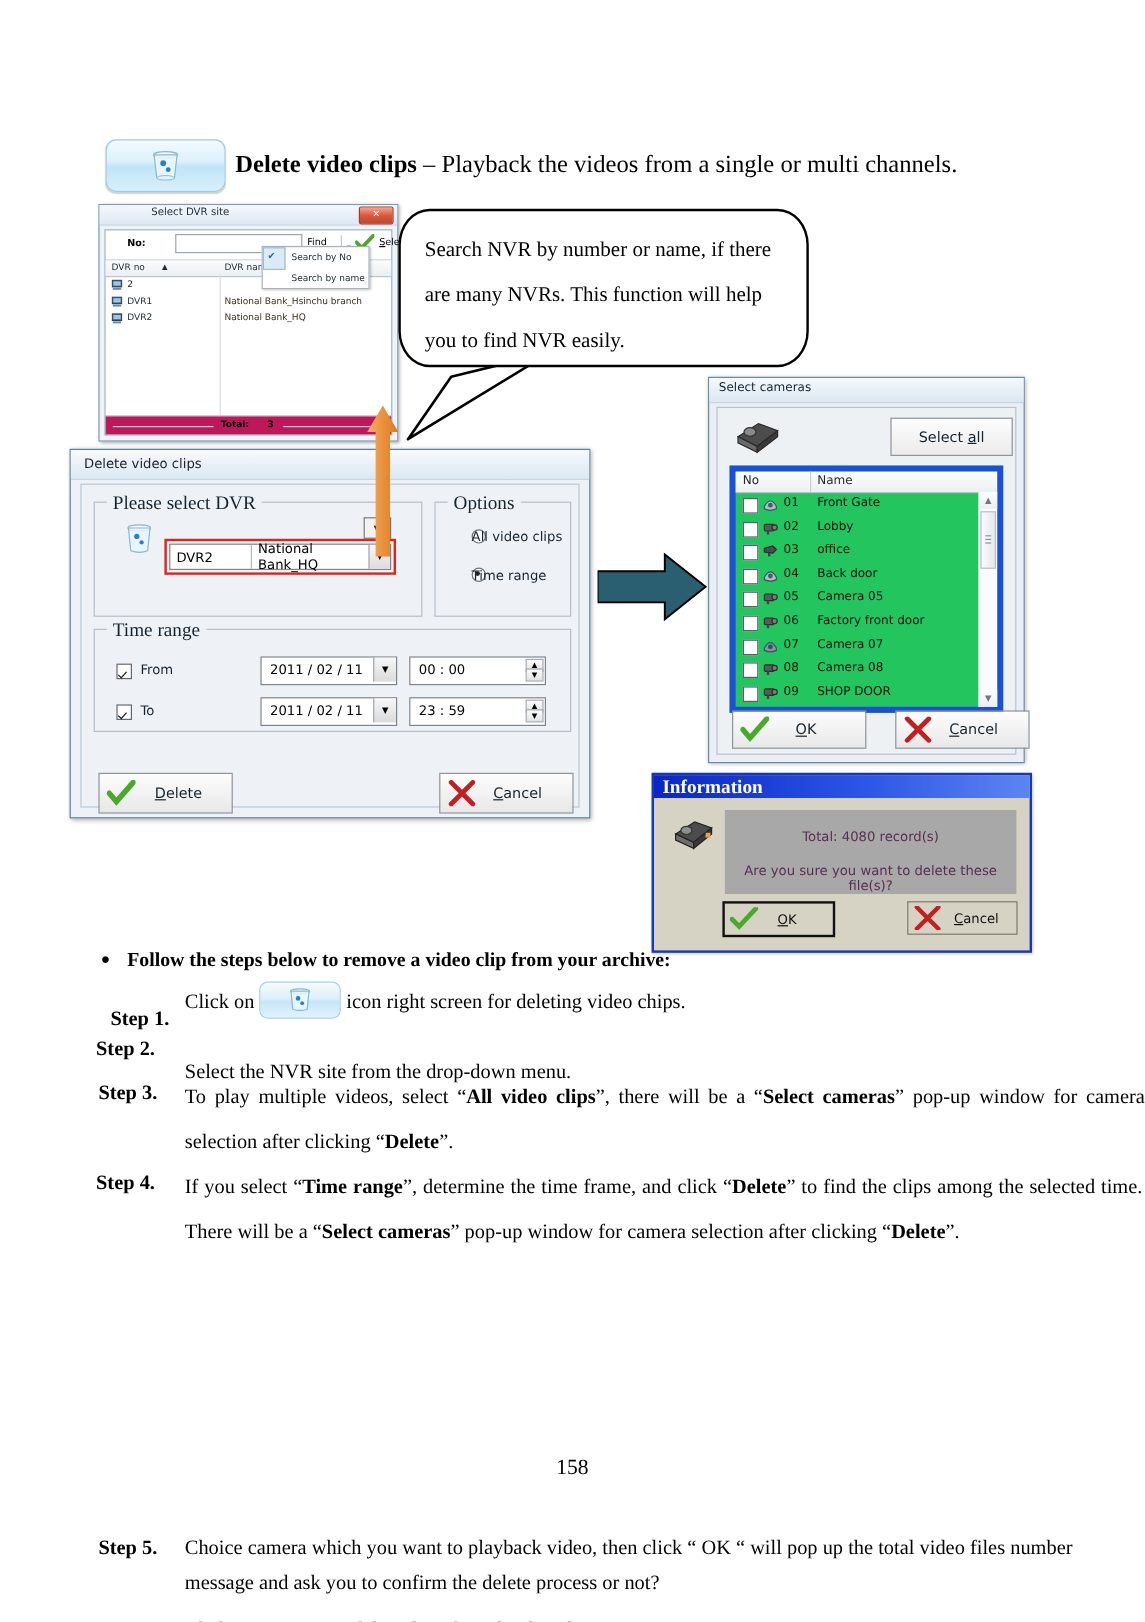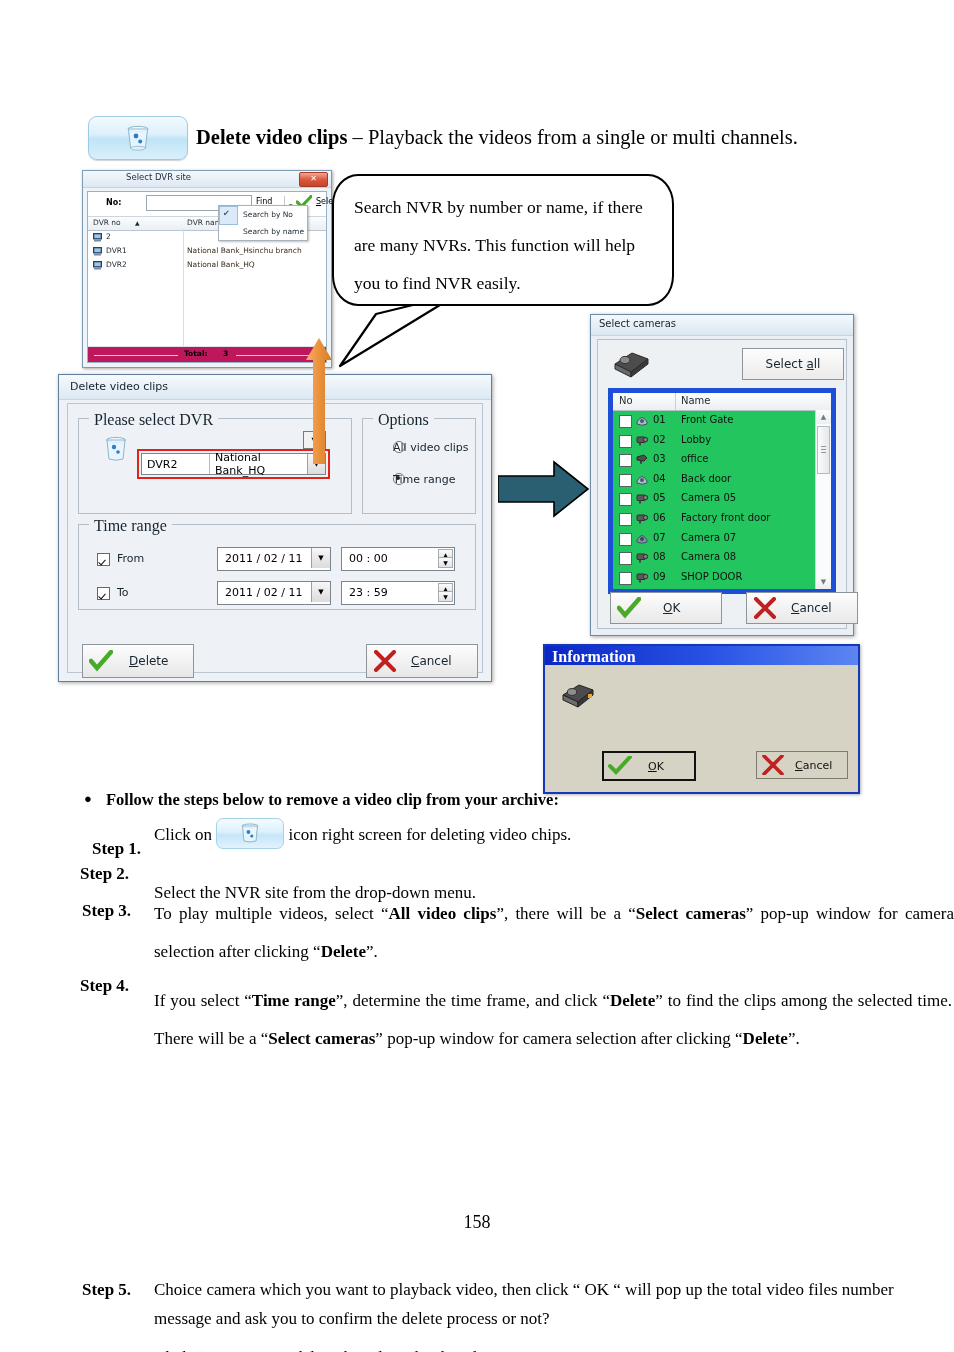--- a/index.html
+++ b/index.html
@@ -244,21 +244,21 @@
   #step2{left:80px;top:68px;width:820px;}
   #step2 .step-label{left:0;top:0;}
   #step2 .step-body{left:74px;top:0;margin-top:19px;}
 
   #step3{left:82px;top:105px;width:820px;}
   #step3 .step-label{left:0;top:0;}
   #step3 .step-body{left:72px;top:0;width:800px;text-align:justify;line-height:38px;}
 
   #step4{left:80px;top:180px;width:820px;}
   #step4 .step-label{left:0;top:0;}
-  #step4 .step-body{left:74px;top:12px;width:798px;text-align:justify;line-height:38px;}
+  #step4 .step-body{left:74px;top:0;width:798px;text-align:justify;line-height:38px;}
 
   #step5{left:82px;top:1275px;}
   #step6{left:82px;top:1343px;}
   .stepX{position:absolute;font-size:17px;line-height:29px;}
   .stepX .step-label{left:0;top:0;}
   .stepX .step-body{left:72px;top:0;width:800px;}
 
   #page-number{position:absolute;left:0;top:1212px;width:954px;text-align:center;font-size:18px;}
 </style>
 </head>
@@ -605,20 +605,24 @@
     <span id="info-title">Information</span>
   </div>
   <div id="info-body">
     <svg id="info-icon" viewBox="0 0 40 32">
       <path d="M5 16 L21 6 L35 11 L20 23 Z" fill="#4c4c4c" stroke="#222"></path>
       <path d="M5 16 L5 21 L20 28 L20 23 Z" fill="#6d6d6d" stroke="#222"></path>
       <path d="M20 23 L35 11 L35 16 L20 28 Z" fill="#383838" stroke="#222"></path>
       <ellipse cx="14" cy="13" rx="4.6" ry="3.4" fill="#8e8e8e" stroke="#333"></ellipse>
       <rect x="30" y="15" width="4" height="4" fill="#e8a33a"></rect>
     </svg>
+    <div id="info-msgbox">
+      <div id="info-line1">Total:   4080 record(s)</div>
+      <div id="info-line2">Are you sure you want to delete these file(s)?</div>
+    </div>
     <div id="btn-info-ok">
       <svg width="24" height="20" viewBox="0 0 24 20">
         <path d="M2 10 L8 16 L22 1" stroke="#49aa2a" stroke-width="4" fill="none" stroke-linecap="round"></path>
       </svg>
       <span class="itext" style="margin-left:16px;"><u>O</u>K</span>
     </div>
     <div id="btn-info-cancel">
       <svg width="24" height="20" viewBox="0 0 24 20">
         <path d="M3 1 L21 19 M21 1 L3 19" stroke="#c02020" stroke-width="3.6" stroke-linecap="round"></path>
       </svg>

